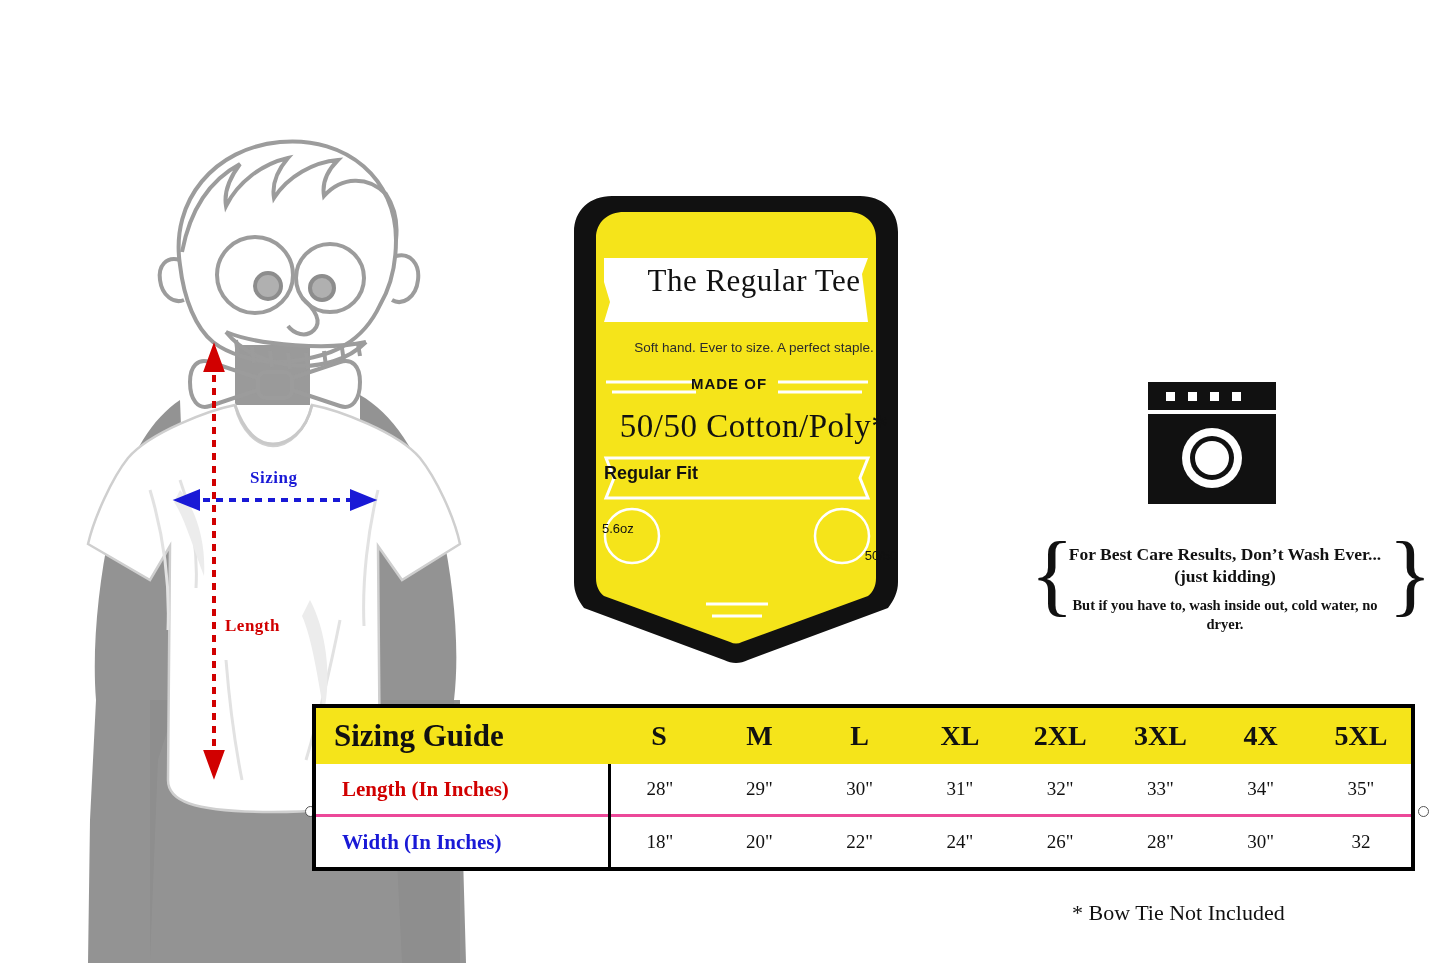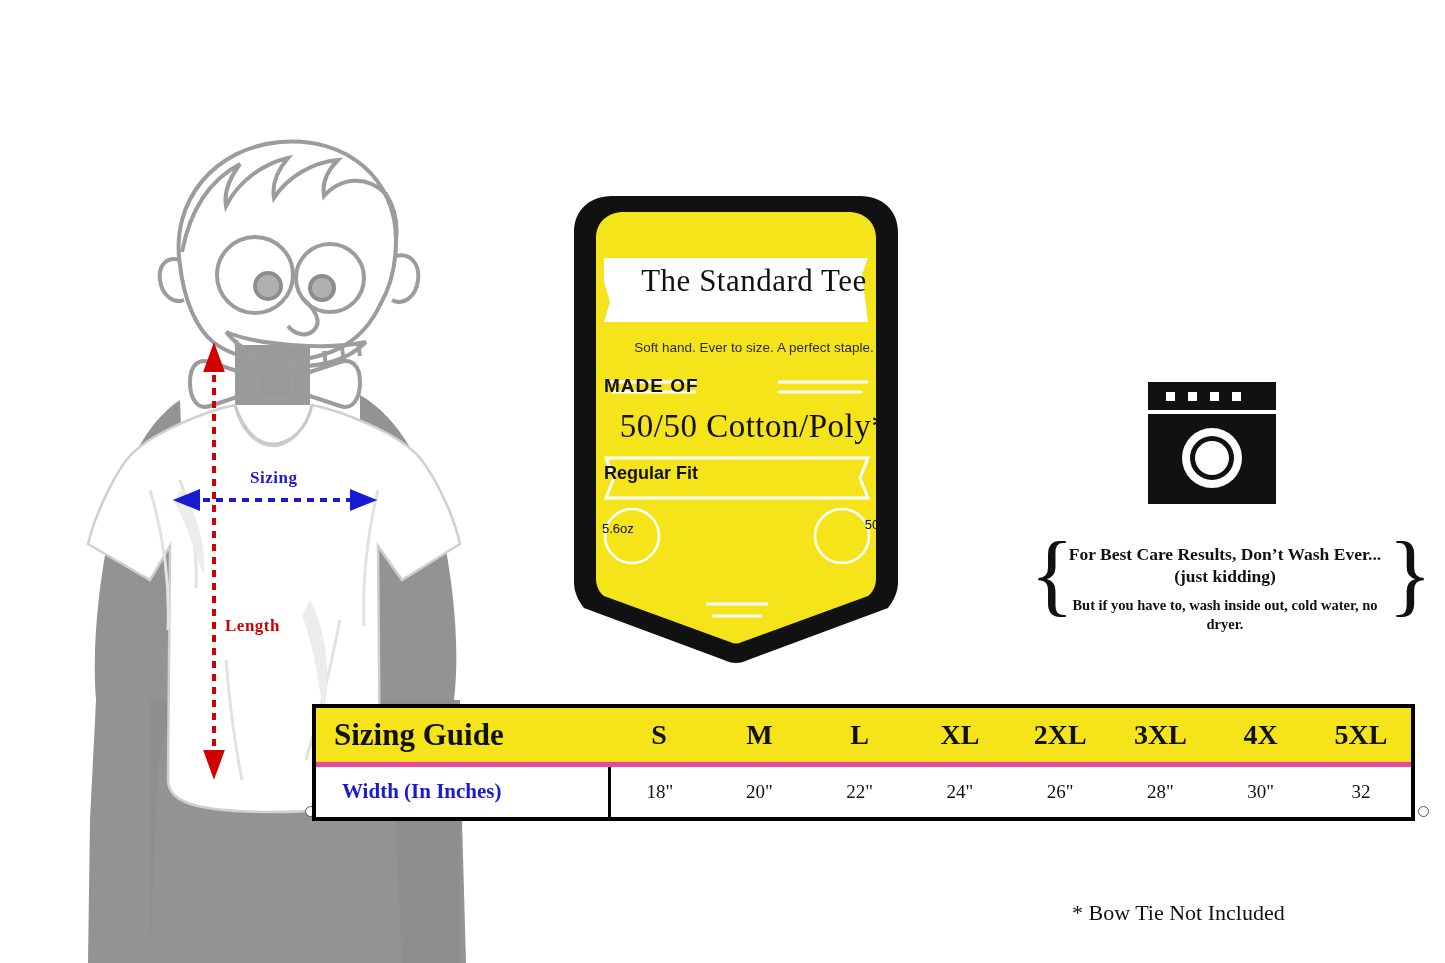--- a/index.html
+++ b/index.html
@@ -59,27 +59,27 @@
     left: 584px;
     top: 340px;
     width: 340px;
     text-align: center;
     font-family: "Liberation Sans", sans-serif;
     font-size: 13.5px;
     color: #2b2b2b;
   }
   #tag-madeof {
     position: absolute;
-    left: 604px;
+    left: 579px;
     top: 375px;
     width: 300px;
-    text-align: left;
+    text-align: center;
     font-family: "Liberation Sans", sans-serif;
     font-weight: bold;
-    font-size: 19px;
+    font-size: 15px;
     letter-spacing: 1px;
     color: #111;
   }
   #tag-material {
     position: absolute;
     left: 584px;
     top: 408px;
     width: 340px;
     text-align: center;
     font-family: Liberation Serif, serif;
@@ -103,21 +103,21 @@
     left: 602px;
     top: 521px;
     width: 62px;
     text-align: left;
     font-size: 13px;
     color: #111;
   }
   #tag-blend {
     position: absolute;
     left: 850px;
-    top: 517px;
+    top: 548px;
     width: 62px;
     text-align: center;
     font-size: 13px;
     color: #111;
   }
 
   
   #washer-icon {
     position: absolute;
     left: 1148px;
@@ -209,21 +209,21 @@
   }
   .row-label.length { color: #d10000; }
   .row-label.width { color: #1919d6; }
   .cell-val {
     text-align: center;
     font-family: "Liberation Serif", serif;
     font-size: 19px;
     color: #111;
   }
   .divider-row td {
-    border-top: 5px solid #ec4899;
+    border-top: 3px solid #ec4899;
   }
 
   
   .nub {
     position: absolute;
     width: 9px; height: 9px;
     border: 1.5px solid #555;
     border-radius: 50%;
     background: #fff;
   }
@@ -337,21 +337,21 @@
   <polygon points="50,268 312,268 304,288 312,308 50,308 58,288" fill="none" stroke="#ffffff" stroke-width="3"></polygon>
 
   <circle cx="76" cy="346" r="27" fill="none" stroke="#ffffff" stroke-width="2.5"></circle>
   <circle cx="286" cy="346" r="27" fill="none" stroke="#ffffff" stroke-width="2.5"></circle>
 
   <g stroke="#ffffff" stroke-width="3">
     <line x1="150" y1="414" x2="212" y2="414"></line>
     <line x1="156" y1="426" x2="206" y2="426"></line>
   </g>
 </svg>
-<div id="tag-title">The Standard Tee</div>
+<div id="tag-title">The Regular Tee</div>
 <div id="tag-subtitle">Soft hand. Ever to size. A perfect staple.</div>
 <div id="tag-madeof">MADE OF</div>
 <div id="tag-material">50/50 Cotton/Poly*</div>
 <div id="tag-fit">Regular Fit</div>
 <div id="tag-weight">5.6oz</div>
 <div id="tag-blend">50/50</div>
 
 <svg id="washer-icon" viewBox="0 0 128 122" xmlns="http://www.w3.org/2000/svg">
   <rect x="0" y="0" width="128" height="122" fill="#111111"></rect>
   <rect x="0" y="0" width="128" height="28" fill="#111111"></rect>
@@ -384,20 +384,31 @@
         <th class="hdr-size">M</th>
         <th class="hdr-size">L</th>
         <th class="hdr-size">XL</th>
         <th class="hdr-size">2XL</th>
         <th class="hdr-size">3XL</th>
         <th class="hdr-size">4X</th>
         <th class="hdr-size">5XL</th>
       </tr>
     </thead>
     <tbody>
+      <tr>
+        <td class="row-label length">Length (In Inches)</td>
+        <td class="cell-val">28"</td>
+        <td class="cell-val">29"</td>
+        <td class="cell-val">30"</td>
+        <td class="cell-val">31"</td>
+        <td class="cell-val">32"</td>
+        <td class="cell-val">33"</td>
+        <td class="cell-val">34"</td>
+        <td class="cell-val">35"</td>
+      </tr>
       <tr class="divider-row">
         <td class="row-label width">Width (In Inches)</td>
         <td class="cell-val">18"</td>
         <td class="cell-val">20"</td>
         <td class="cell-val">22"</td>
         <td class="cell-val">24"</td>
         <td class="cell-val">26"</td>
         <td class="cell-val">28"</td>
         <td class="cell-val">30"</td>
         <td class="cell-val">32</td>

